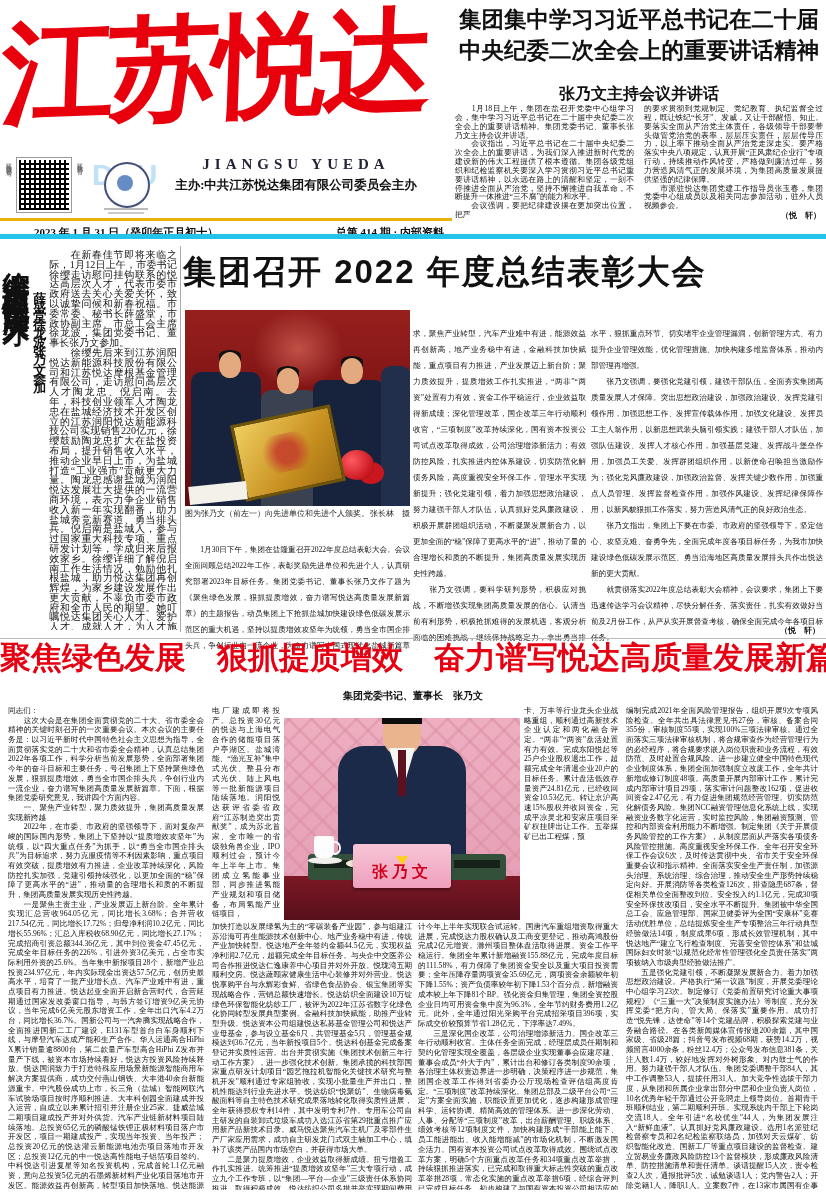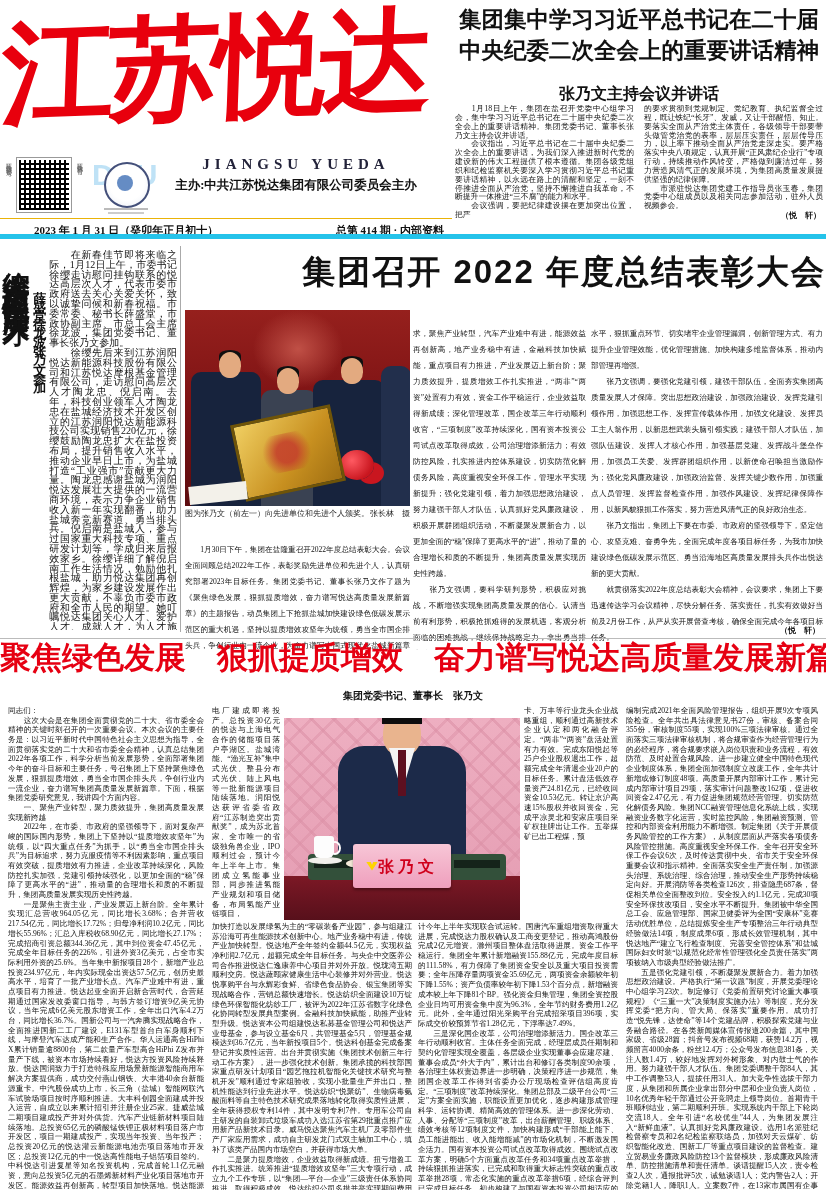--- a/index.html
+++ b/index.html
@@ -26,21 +26,21 @@
   .seal{position:absolute;left:14px;top:4px;width:42px;height:42px;border-radius:50%;
       border:2px solid #44507a;z-index:1;background:radial-gradient(circle at 50% 45%,#fff 55%,#e8ecf5);}
   .seal::after{content:"";position:absolute;left:11px;top:11px;width:16px;height:16px;border-radius:50%;
       background:#3f6fb5;opacity:.8;}
   .seal-cap{position:absolute;left:14px;top:50px;width:44px;height:2px;background:#bbb;}
   .seal-cap2{position:absolute;left:18px;top:54px;width:36px;height:2px;background:#ccc;}
   .mast-center{position:absolute;left:140px;right:0;top:156px;text-align:center;}
   .mast-en{font-size:15px;font-weight:700;letter-spacing:5px;color:#23233a;}
   .mast-org{font-size:12.5px;font-weight:700;margin-top:4px;}
   .mast-lic{font-size:11.5px;font-weight:700;margin-top:3px;}
-  .date-row{position:absolute;left:0;right:0;top:218px;border-top:1px solid #eab308;padding:4px 8px 0 34px;
+  .date-row{position:absolute;left:0;right:0;top:218px;border-top:3px solid #eab308;padding:4px 8px 0 34px;
       display:flex;justify-content:space-between;font-size:11px;font-weight:600;}
   .cyan-bar{position:absolute;left:0;top:234px;width:826px;height:5px;background:#25c3ea;}
 
   
   .tr-article{position:absolute;left:455px;top:4px;width:368px;height:228px;}
   .tr-head{font-size:22.5px;line-height:31px;font-weight:900;text-align:center;letter-spacing:0;}
   .tr-sub{font-size:16px;font-weight:800;text-align:center;margin-top:18px;}
   .tr-cols{position:relative;display:flex;gap:10px;height:116px;overflow:hidden;
       font-size:7.8px;line-height:8.85px;}
   .tr-col{width:50%;overflow:hidden;}
@@ -50,21 +50,21 @@
   .left-article{position:absolute;left:0;top:246px;width:181px;height:386px;border-right:1px solid #aaa;
       display:flex;padding:4px 3px 2px 2px;box-sizing:border-box;}
   .v-head{writing-mode:vertical-rl;text-orientation:upright;font-weight:900;font-size:27px;line-height:1;
       letter-spacing:4px;height:376px;margin-right:3px;}
   .v-sub{writing-mode:vertical-rl;text-orientation:upright;font-weight:700;font-size:13px;line-height:1.1;
       letter-spacing:9px;height:330px;margin:30px 3px 0 0;}
   .left-body{flex:1;font-size:10px;line-height:9.8px;overflow:hidden;}
 
   
   .center-article{position:absolute;left:183px;top:246px;width:643px;height:392px;}
-  .ca-head{position:absolute;left:0;right:0;top:4px;text-align:right;font-size:33px;font-weight:900;letter-spacing:2px;}
+  .ca-head{position:absolute;left:0;right:0;top:4px;text-align:left;font-size:33px;font-weight:900;letter-spacing:2px;}
   .ca-sub{position:absolute;left:230px;right:0;top:42px;text-align:center;font-size:17px;font-weight:800;}
   .photo1{position:absolute;left:2px;top:64px;width:225px;height:196px;overflow:hidden;
       background:linear-gradient(180deg,#96201d,#7a1113 55%,#5c0c0f);}
   .p1-glow{position:absolute;left:30%;top:0;width:40%;height:40%;background:radial-gradient(closest-side,#c05046,transparent);}
   .p1-person{position:absolute;border-radius:10px 10px 0 0;background:#17233d;}
   .p1-head{position:absolute;width:22px;height:26px;border-radius:50% 50% 45% 45%;background:#e3aa80;}
   .p1-hair{position:absolute;width:22px;height:11px;border-radius:50% 50% 0 0;background:#101010;}
   .p1-plaque{position:absolute;left:52px;bottom:14px;width:96px;height:72px;transform:rotate(-12deg);
       background:linear-gradient(135deg,#f0cf62,#c89020 60%,#a06f12);border:3px solid #6f5408;}
   .p1-plaque::after{content:"";position:absolute;left:18px;top:16px;width:58px;height:38px;
@@ -109,21 +109,21 @@
   .tie{position:absolute;left:50%;top:32px;transform:translateX(-50%);width:8px;height:46px;background:#5d1020;}
   .desk{position:absolute;left:0;bottom:0;width:100%;height:44px;background:linear-gradient(180deg,#7c1825,#57101b);}
   .device{position:absolute;bottom:40px;width:58px;height:26px;background:#33503a;border-radius:4px;}
   .device::after{content:"";position:absolute;left:6px;top:6px;right:6px;height:8px;background:#15231a;}
   .dev-l{left:24px;} .dev-r{right:14px;}
   .cup{position:absolute;left:30px;bottom:62px;width:20px;height:22px;background:#fdfdfd;border-radius:3px 3px 6px 6px;}
   .cup::after{content:"";position:absolute;right:-7px;top:5px;width:8px;height:10px;border:2px solid #fdfdfd;border-radius:50%;}
   .saucer{position:absolute;left:24px;bottom:56px;width:34px;height:7px;background:#f2f0ec;border-radius:50%;}
   .plate{position:absolute;left:62px;bottom:52px;width:30px;height:9px;background:#f5e9d8;border-radius:50%;}
   .nameplate{position:absolute;left:50%;bottom:32px;transform:translateX(-50%);width:98px;height:44px;
-      background:linear-gradient(180deg,#f7c6d6,#ef9fbd);border-radius:3px;display:flex;
+      background:linear-gradient(180deg,#f7c6d6,#ef9fbd);border-radius:3px;display:flex;flex-direction:column;
       align-items:center;justify-content:center;box-shadow:0 2px 3px rgba(0,0,0,.35);}
   .np-logo{width:12px;height:9px;background:#ffd400;clip-path:polygon(50% 100%,0 0,38% 0,50% 35%,62% 0,100% 0);}
   .np-text{color:#d0001c;font-weight:900;font-size:16px;letter-spacing:4px;margin-top:2px;
       font-family:"Liberation Serif",serif;}
 </style>
 </head>
 <body>
 
 <div class="page">
 

